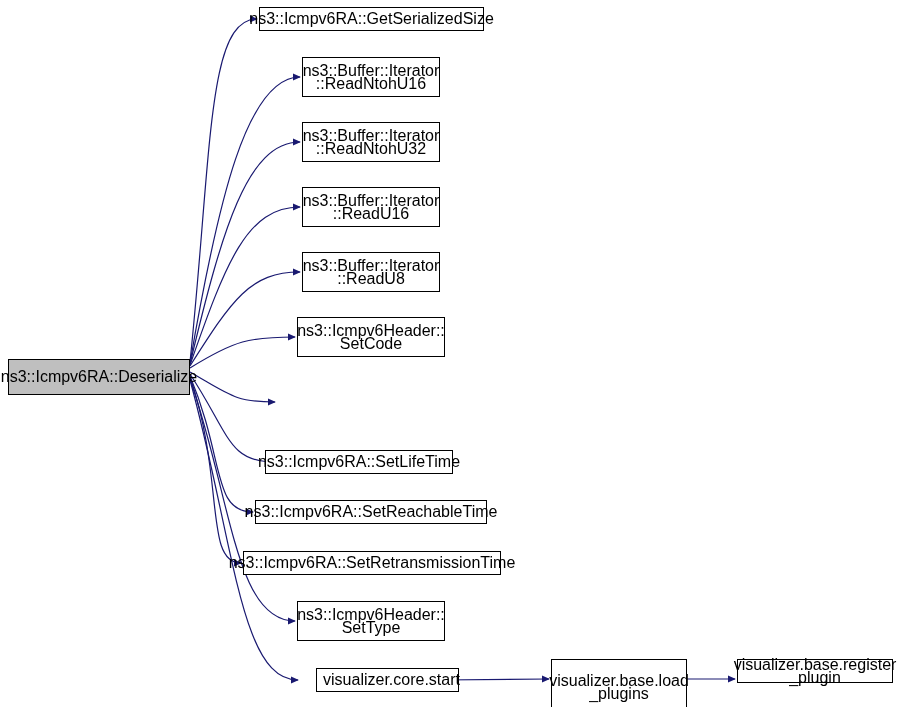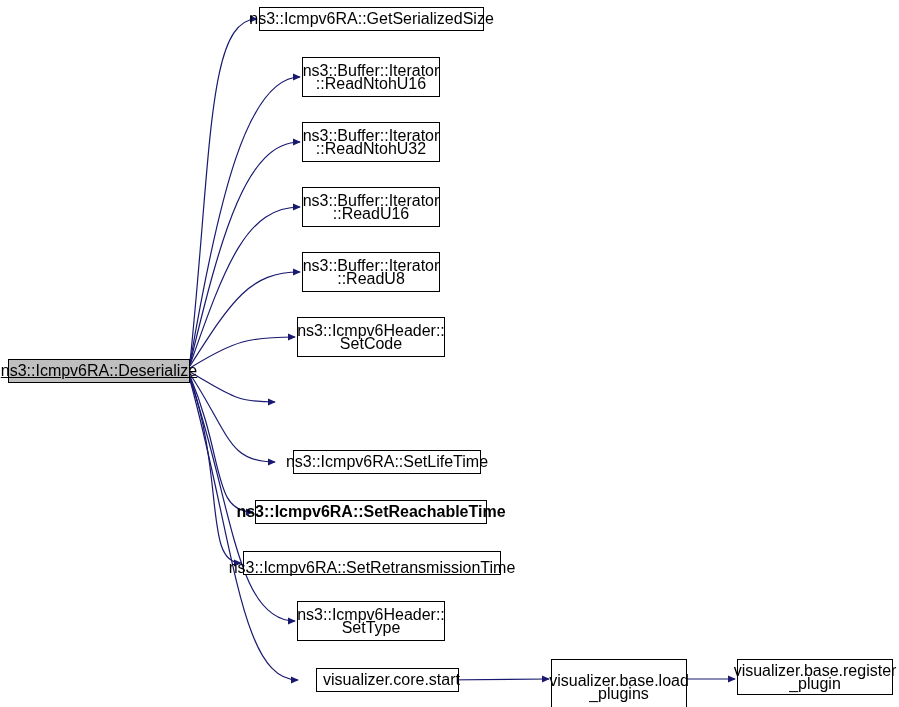--- a/index.html
+++ b/index.html
@@ -70,21 +70,21 @@
     <path class="edge" d="M190,372 C230,395 235,402 275,402" marker-end="url(#arrow)"></path>
     <path class="edge" d="M190,374 C230,435 228,462 275,462" marker-end="url(#arrow)"></path>
     <path class="edge" d="M190,376 C225,460 212,512 253,512" marker-end="url(#arrow)"></path>
     <path class="edge" d="M190,377 C225,480 204,563 241,563" marker-end="url(#arrow)"></path>
     <path class="edge" d="M190,379 C232,500 235,621 295,621" marker-end="url(#arrow)"></path>
     <path class="edge" d="M190,380 C235,545 240,680 298,680" marker-end="url(#arrow)"></path>
     <path class="edge" d="M440,680 L549,679" marker-end="url(#arrow)"></path>
     <path class="edge" d="M687,679 L735,679" marker-end="url(#arrow)"></path>
   </svg>
 
-  <div class="node main" style="left:8px; top:359px; width:182px; height:24px;text-decoration:underline;">
+  <div class="node main" style="left:8px; top:359px; width:182px; height:36px;">
     <span>ns3::Icmpv6RA::Deserialize</span>
   </div>
 
   <div class="node" style="left:259px; top:7px; width:225px; height:24px;">
     <span>ns3::Icmpv6RA::GetSerializedSize</span>
   </div>
 
   <div class="node" style="left:302px; top:57px; width:138px; height:40px;">
     <span>ns3::Buffer::Iterator</span>
     <span>::ReadNtohU16</span>
@@ -104,44 +104,44 @@
     <span>ns3::Buffer::Iterator</span>
     <span>::ReadU8</span>
   </div>
 
   <div class="node" style="left:297px; top:317px; width:148px; height:40px;">
     <span>ns3::Icmpv6Header::</span>
     <span>SetCode</span>
   </div>
 
 
-  <div class="node" style="left:293px; top:450px; width:188px; height:24px;">
+  <div class="node" style="left:265px; top:450px; width:188px; height:24px;">
     <span>ns3::Icmpv6RA::SetLifeTime</span>
   </div>
 
-  <div class="node" style="left:255px; top:500px; width:232px; height:24px;font-weight:bold;">
+  <div class="node" style="left:255px; top:500px; width:232px; height:24px;">
     <span>ns3::Icmpv6RA::SetReachableTime</span>
   </div>
 
-  <div class="node" style="left:243px; top:551px; width:258px; height:24px;justify-content:flex-end;">
+  <div class="node" style="left:243px; top:551px; width:258px; height:24px;">
     <span>ns3::Icmpv6RA::SetRetransmissionTime</span>
   </div>
 
   <div class="node" style="left:297px; top:601px; width:148px; height:40px;">
     <span>ns3::Icmpv6Header::</span>
     <span>SetType</span>
   </div>
 
   <div class="node" style="left:316px; top:668px; width:143px; height:24px;padding-left:8px;">
     <span>visualizer.core.start</span>
   </div>
 
   <div class="node" style="left:551px; top:659px; width:136px; height:56px;">
     <span>visualizer.base.load</span>
     <span>_plugins</span>
   </div>
 
-  <div class="node" style="left:737px; top:659px; width:156px; height:36px;">
+  <div class="node" style="left:737px; top:659px; width:156px; height:24px;">
     <span>visualizer.base.register</span>
     <span>_plugin</span>
   </div>
 
 </div>
 
 </body></html>

